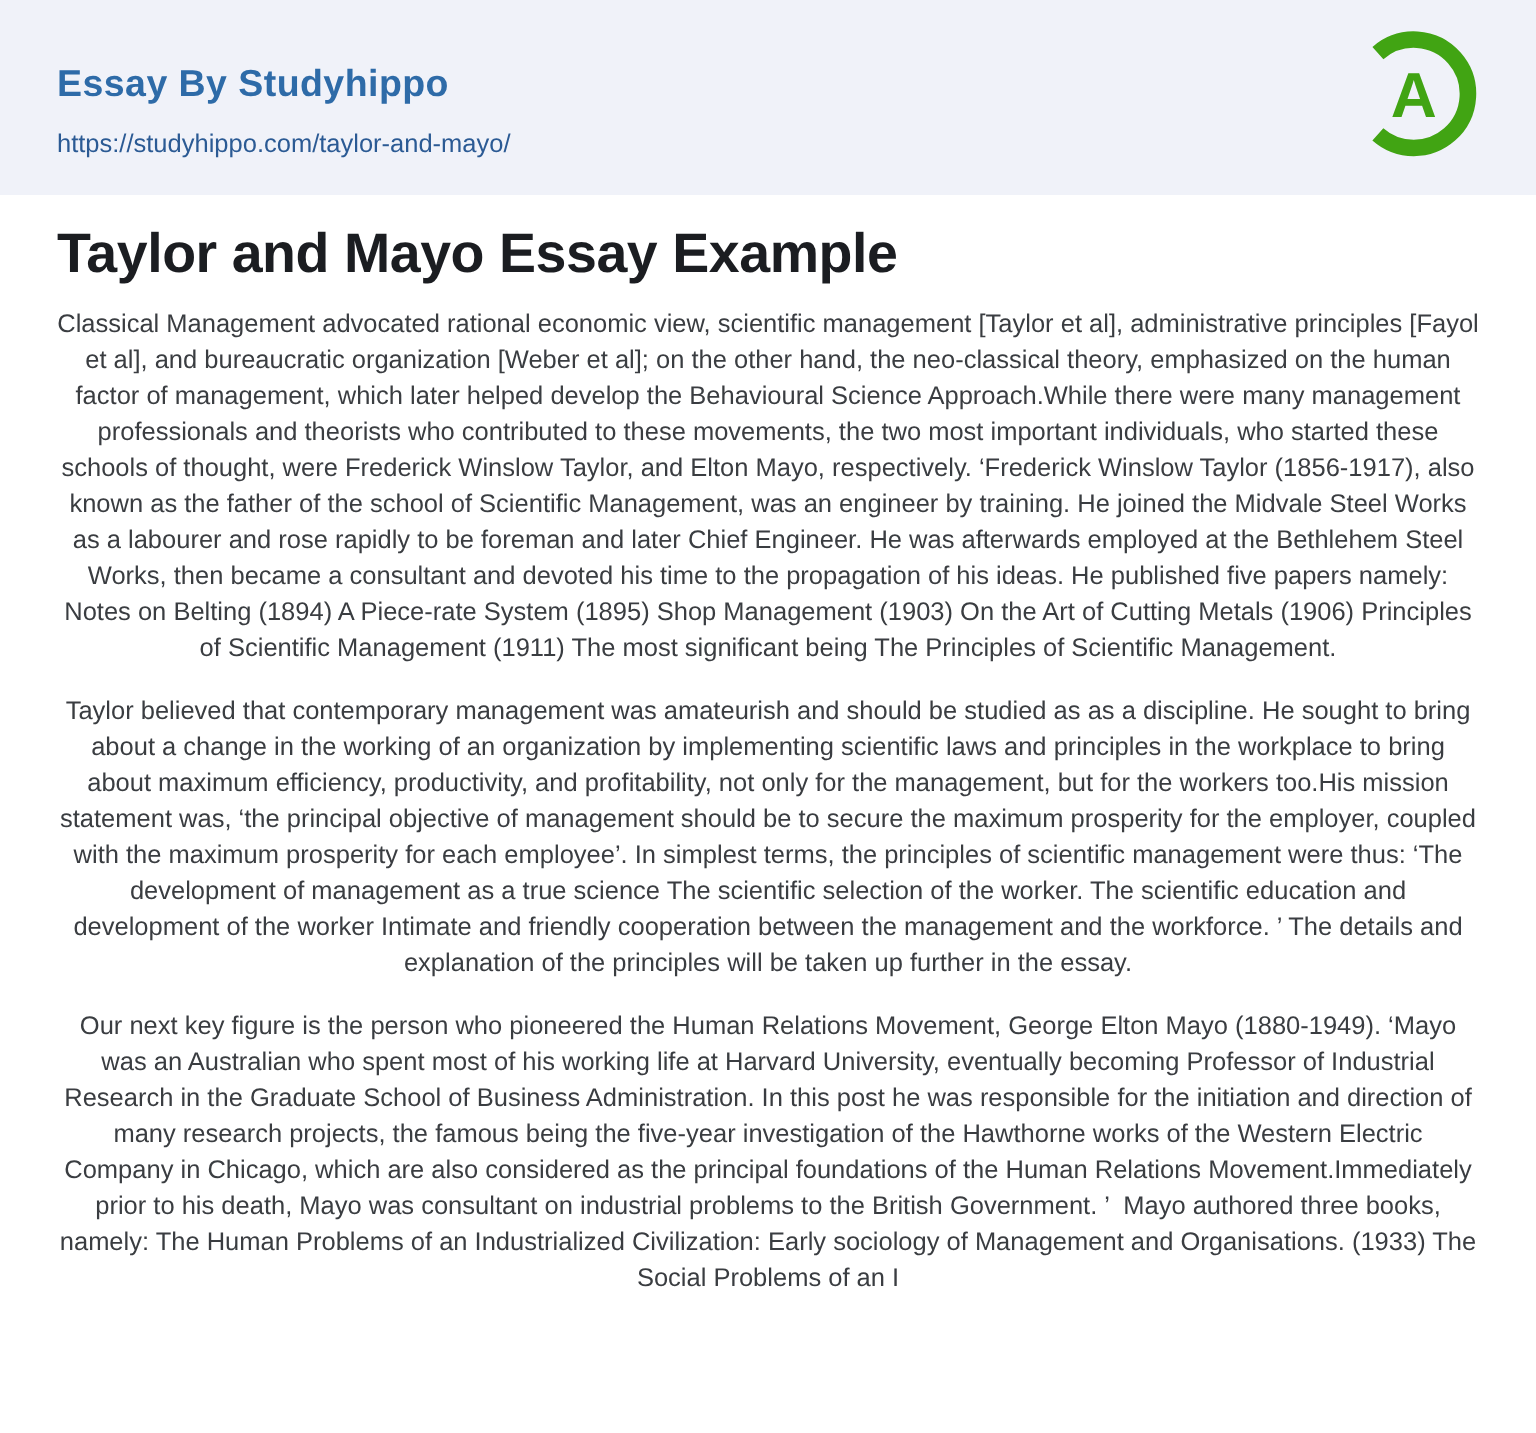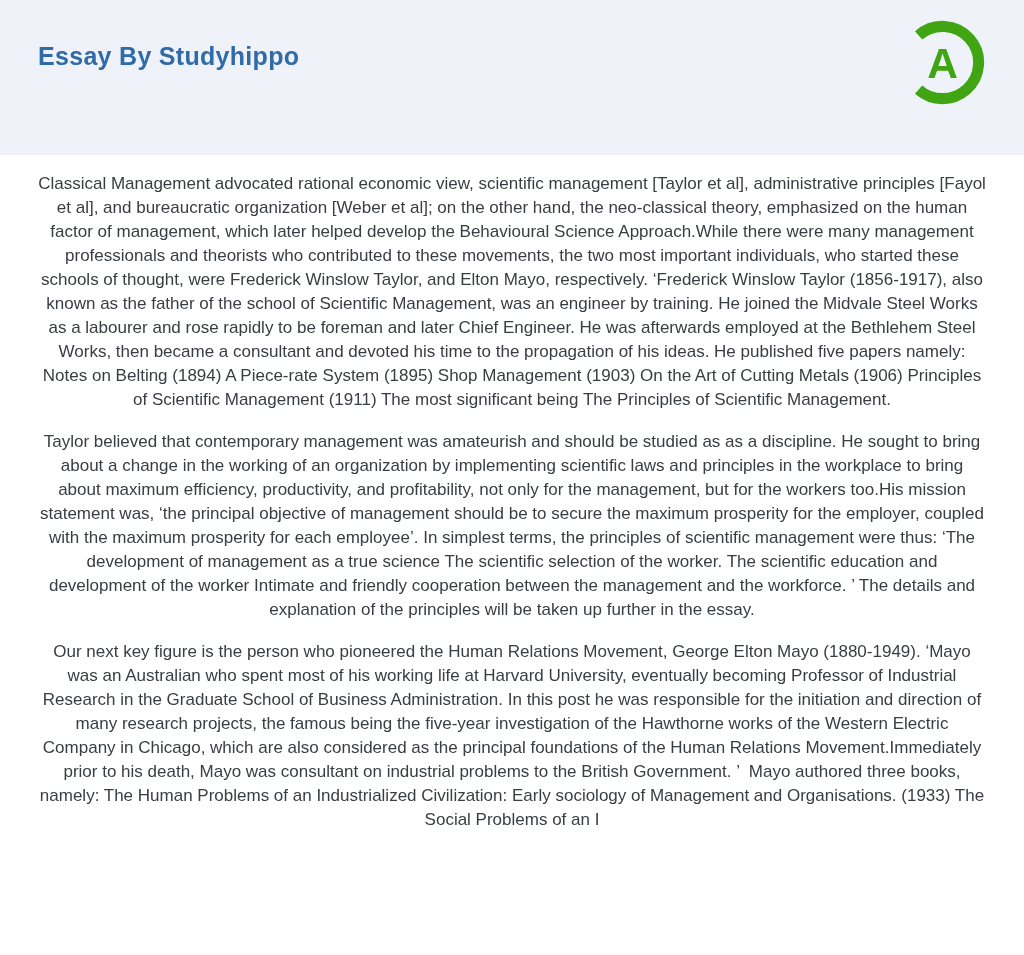--- a/index.html
+++ b/index.html
@@ -6,21 +6,21 @@
   html, body { margin: 0; padding: 0; }
   body {
     width: 1024px;
     height: 955px;
     background: var(--page_bg, #ffffff);
     font-family: "Liberation Sans", sans-serif;
     overflow: hidden;
   }
   .page-header {
     position: relative;
-    height: 155px;
+    height: 130px;
     background: var(--header_bg, #f0f2f9);
     text-align: center;
   }
   .site-title {
     position: absolute;
     left: 38px;
     top: 42px;
     font-size: 25px;
     font-weight: 700;
     letter-spacing: 0.3px;
@@ -60,25 +60,27 @@
     color: var(--body_text, #3a3d41);
     white-space: pre-wrap;
     text-align: center;
   }
 </style>
 </head>
 <body>
 
 <header class="page-header">
   <div class="site-title">Essay By Studyhippo</div>
+  <a class="page-url">https://studyhippo.com/taylor-and-mayo/</a>
   <div class="logo-box">
     <svg viewBox="0 0 100 100" width="85" height="85">
       <circle cx="50" cy="50" r="42.5" fill="none" stroke="var(--logo_color, #41a413)" stroke-width="13" pathLength="100" stroke-dasharray="73 27" transform="rotate(-131.4 50 50)"></circle>
       <text x="50" y="68" text-anchor="middle" font-family="Liberation Sans, sans-serif" font-size="50" font-weight="600" fill="var(--logo_color, #41a413)">A</text>
     </svg>
   </div>
 </header>
 
 <main class="content">
+  <h1 class="article-title">Taylor and Mayo Essay Example</h1>
   <p class="paragraph">Classical Management advocated rational economic view, scientific management [Taylor et al], administrative principles [Fayol et al], and bureaucratic organization [Weber et al]; on the other hand, the neo-classical theory, emphasized on the human factor of management, which later helped develop the Behavioural Science Approach.While there were many management professionals and theorists who contributed to these movements, the two most important individuals, who started these schools of thought, were Frederick Winslow Taylor, and Elton Mayo, respectively. ‘Frederick Winslow Taylor (1856-1917), also known as the father of the school of Scientific Management, was an engineer by training. He joined the Midvale Steel Works as a labourer and rose rapidly to be foreman and later Chief Engineer. He was afterwards employed at the Bethlehem Steel Works, then became a consultant and devoted his time to the propagation of his ideas. He published five papers namely: Notes on Belting (1894) A Piece-rate System (1895) Shop Management (1903) On the Art of Cutting Metals (1906) Principles of Scientific Management (1911) The most significant being The Principles of Scientific Management.</p>
   <p class="paragraph">Taylor believed that contemporary management was amateurish and should be studied as as a discipline. He sought to bring about a change in the working of an organization by implementing scientific laws and principles in the workplace to bring about maximum efficiency, productivity, and profitability, not only for the management, but for the workers too.His mission statement was, ‘the principal objective of management should be to secure the maximum prosperity for the employer, coupled with the maximum prosperity for each employee’. In simplest terms, the principles of scientific management were thus: ‘The development of management as a true science The scientific selection of the worker. The scientific education and development of the worker Intimate and friendly cooperation between the management and the workforce. ’ The details and explanation of the principles will be taken up further in the essay.</p>
   <p class="paragraph">Our next key figure is the person who pioneered the Human Relations Movement, George Elton Mayo (1880-1949). ‘Mayo was an Australian who spent most of his working life at Harvard University, eventually becoming Professor of Industrial Research in the Graduate School of Business Administration. In this post he was responsible for the initiation and direction of many research projects, the famous being the five-year investigation of the Hawthorne works of the Western Electric Company in Chicago, which are also considered as the principal foundations of the Human Relations Movement.Immediately prior to his death, Mayo was consultant on industrial problems to the British Government. ’  Mayo authored three books, namely: The Human Problems of an Industrialized Civilization: Early sociology of Management and Organisations. (1933) The Social Problems of an I</p>
 </main>
 
 </body></html>

